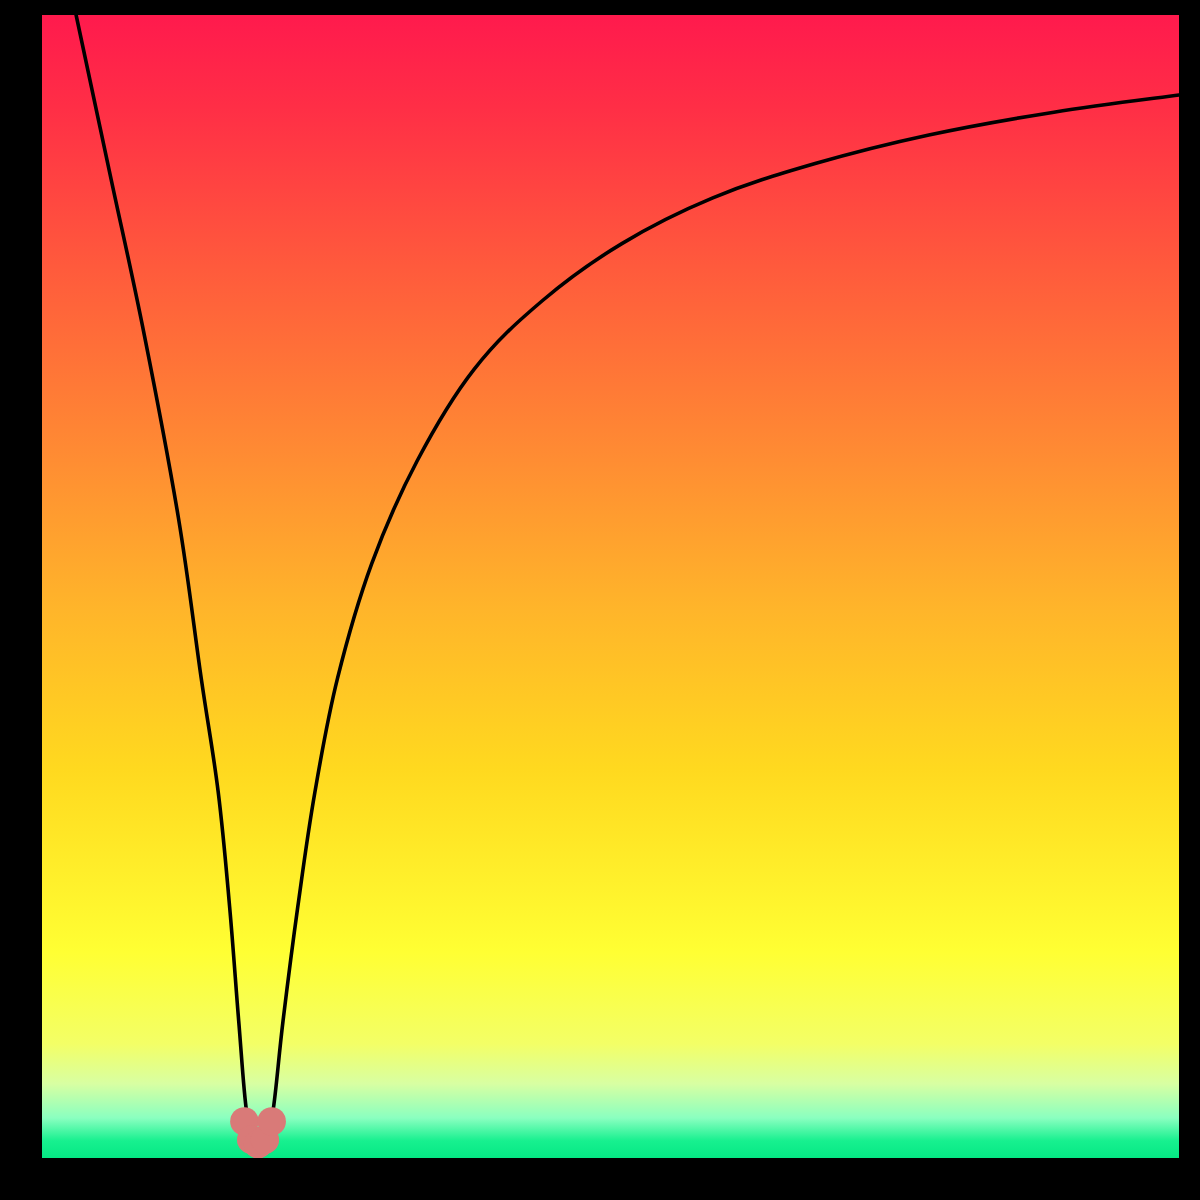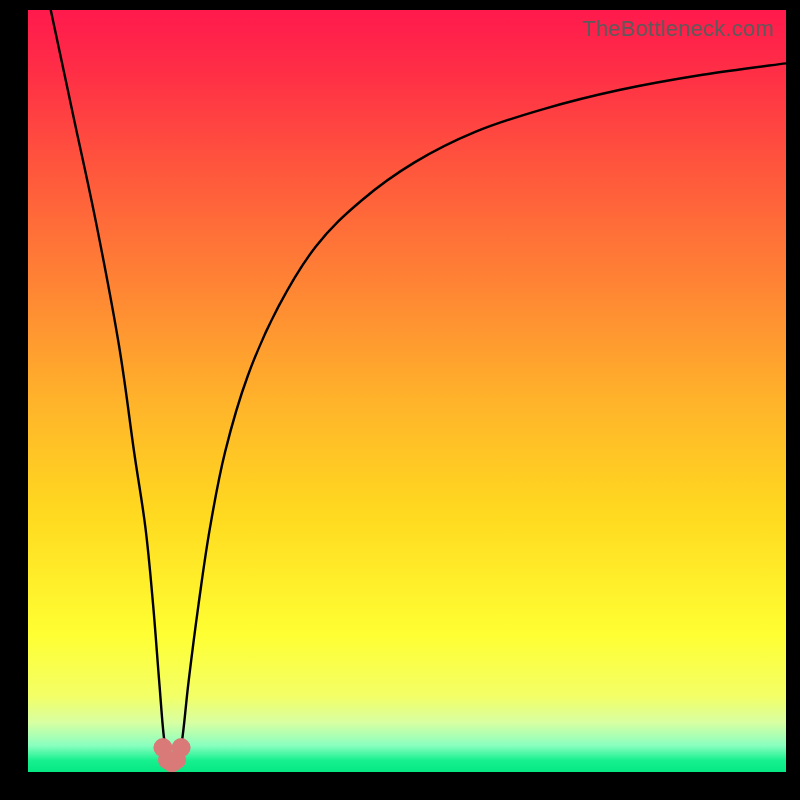--- a/index.html
+++ b/index.html
@@ -64,15 +64,14 @@
       <rect x="0" y="0" width="758" height="762" fill="url(#bg-grad)"></rect>
       <path id="curve-path" fill="none" stroke="#000000" stroke-width="2.4" stroke-linecap="round" stroke-linejoin="round" d="M 22.74 0.00 C 26.83 19.20, 37.29 68.28, 45.48 106.68 C 53.67 145.08, 60.03 172.21, 68.22 213.36 C 76.41 254.51, 84.14 294.13, 90.96 335.28 C 97.78 376.43, 101.34 409.04, 106.12 441.96 C 110.90 474.88, 114.08 490.73, 117.49 518.16 C 120.90 545.59, 122.61 566.93, 125.07 594.36 C 127.53 621.79, 129.09 645.87, 131.13 670.56 C 133.18 695.25, 134.39 716.98, 136.44 731.52 C 138.49 746.06, 140.46 747.77, 142.50 751.33 C 144.55 754.90, 145.76 754.90, 147.81 751.33 C 149.86 747.77, 151.55 746.06, 153.87 731.52 C 156.19 716.98, 157.69 695.25, 160.70 670.56 C 163.70 645.87, 166.73 621.79, 170.55 594.36 C 174.37 566.93, 177.14 545.59, 181.92 518.16 C 186.70 490.73, 190.26 469.39, 197.08 441.96 C 203.90 414.53, 210.27 391.82, 219.82 365.76 C 229.37 339.70, 237.86 320.50, 250.14 297.18 C 262.42 273.86, 273.03 255.42, 288.04 236.22 C 303.05 217.02, 315.78 205.59, 333.52 190.50 C 351.26 175.41, 366.11 164.74, 386.58 152.40 C 407.05 140.06, 424.03 131.52, 447.22 121.92 C 470.41 112.32, 489.52 106.60, 515.44 99.06 C 541.36 91.52, 562.59 86.18, 591.24 80.01 C 619.89 73.84, 644.60 69.57, 674.62 64.77 C 704.64 59.97, 742.99 55.40, 758.00 53.34"></path>
       <g id="marker-group">
           <circle cx="134.92" cy="737.62" r="9.5" fill="#d97a78" stroke="#c96360" stroke-width="0"></circle>
           <circle cx="139.47" cy="749.81" r="9.5" fill="#d97a78" stroke="#c96360" stroke-width="0"></circle>
           <circle cx="144.02" cy="752.86" r="9.5" fill="#d97a78" stroke="#c96360" stroke-width="0"></circle>
           <circle cx="148.57" cy="749.81" r="9.5" fill="#d97a78" stroke="#c96360" stroke-width="0"></circle>
           <circle cx="153.12" cy="737.62" r="9.5" fill="#d97a78" stroke="#c96360" stroke-width="0"></circle>
         </g>
     </svg>
-    <div class="watermark">TheBottleneck.com</div>
   </div>
 </div>
 
 </body></html>

